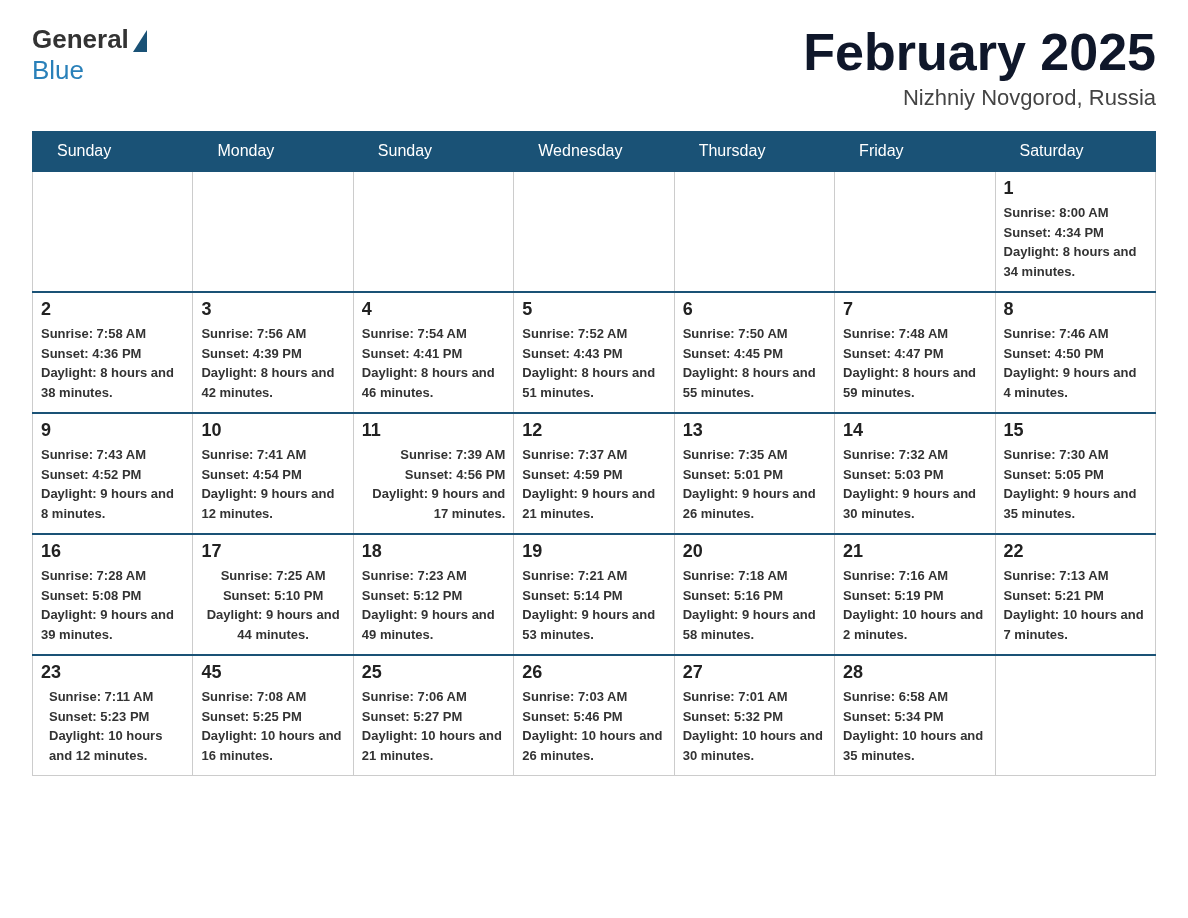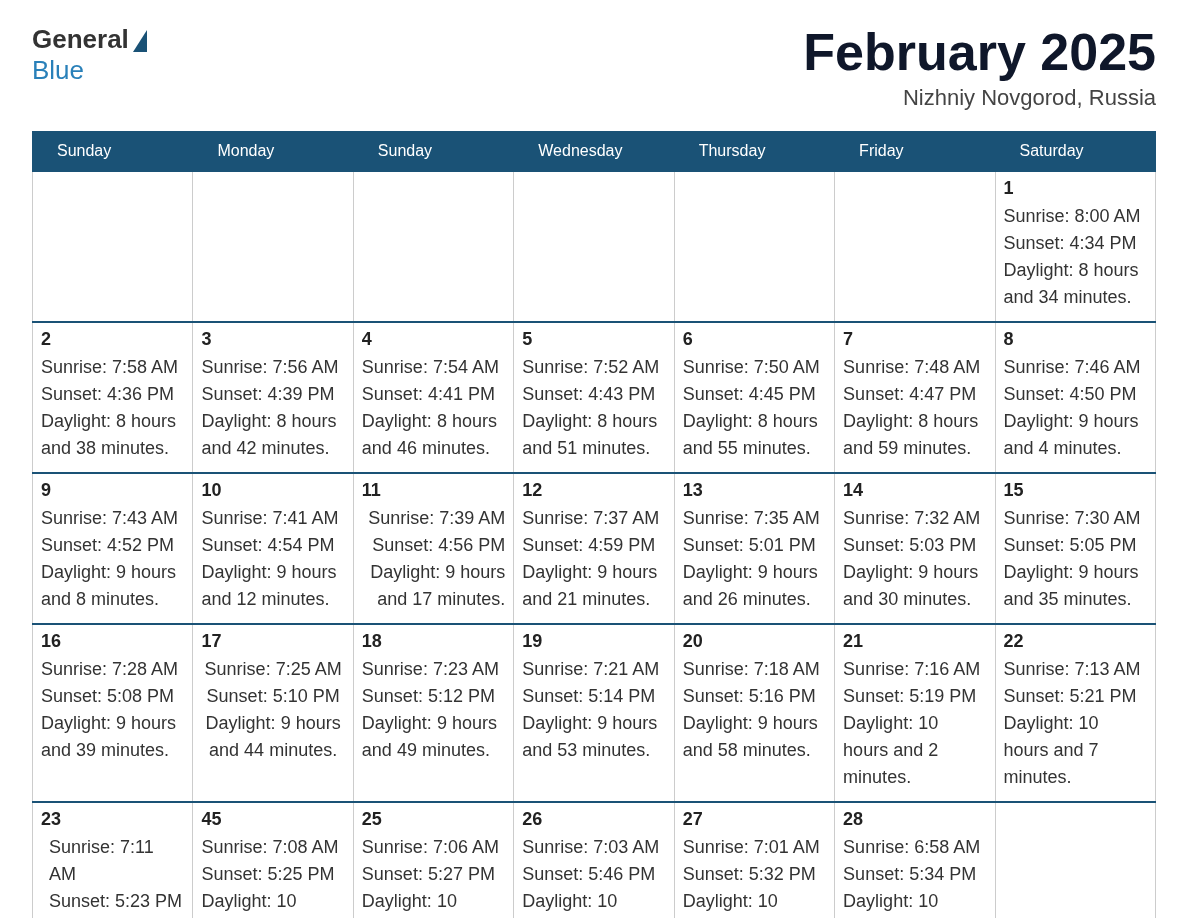--- a/index.html
+++ b/index.html
@@ -81,23 +81,24 @@
       color: #333;
     }
     .day-number {
       font-size: 18px;
       font-weight: bold;
       color: #222;
       display: block;
       margin-bottom: 4px;
     }
     .day-info {
-      font-size: 18px;
+      font-size: 13px;
       color: #333;
       line-height: 1.5;
+      font-weight: bold;
     }
     .logo-row {
       display: flex;
       align-items: center;
     }
   </style>
 </head>
 <body>
 
 <div class="header">

